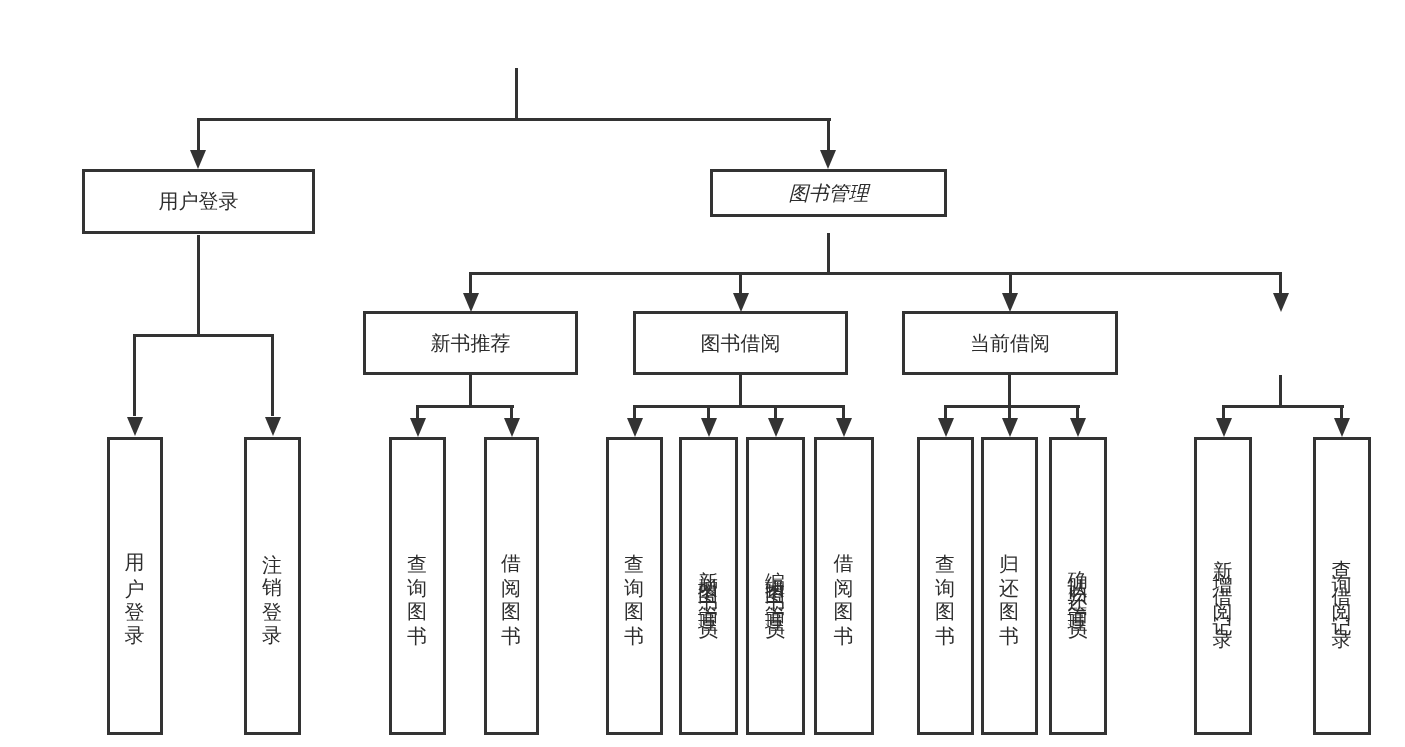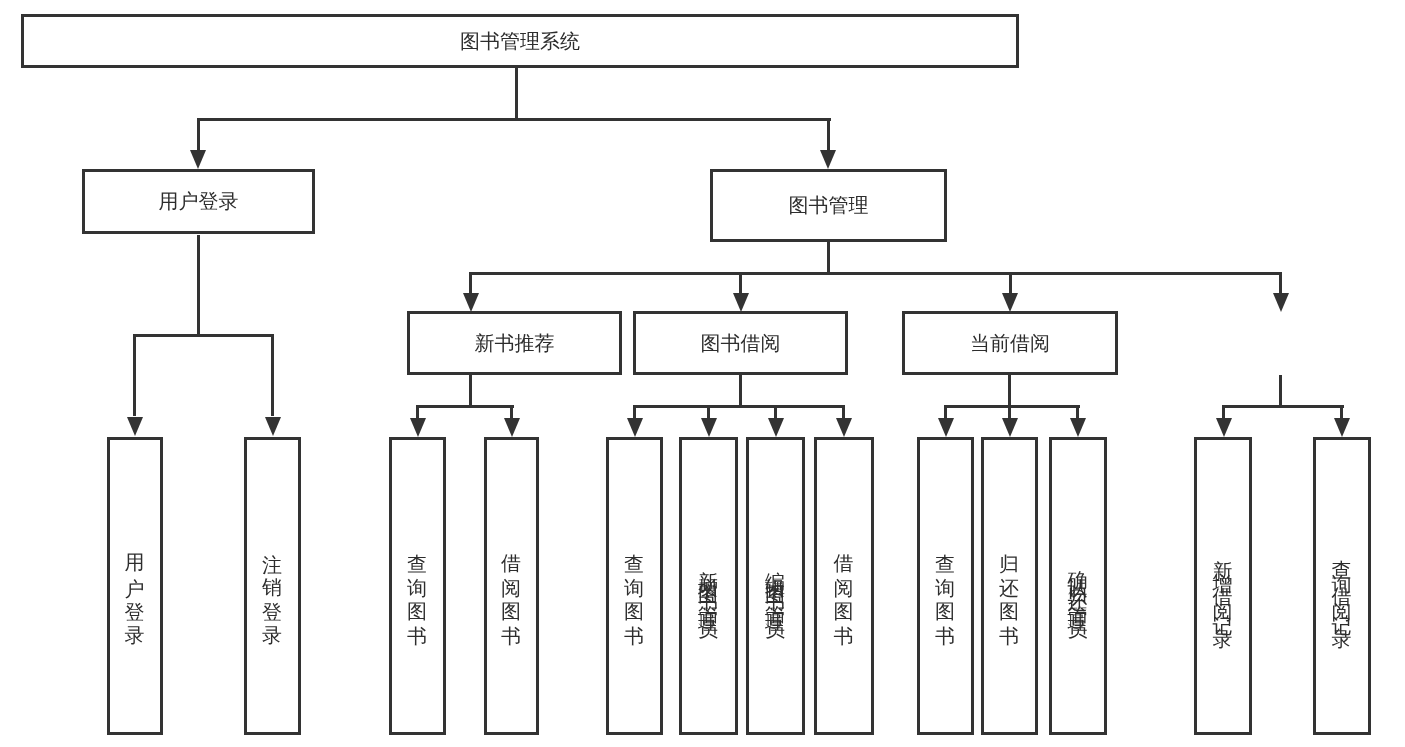--- a/index.html
+++ b/index.html
@@ -111,32 +111,29 @@
   <div class="line" style="left:1076px;top:405px;width:3px;height:14px;"></div>
   <div class="arrow" style="left:1070px;top:418px;"></div>
 
   <div class="line" style="left:1279px;top:375px;width:3px;height:33px;"></div>
   <div class="line" style="left:1222px;top:405px;width:122px;height:3px;"></div>
   <div class="line" style="left:1222px;top:405px;width:3px;height:14px;"></div>
   <div class="arrow" style="left:1216px;top:418px;"></div>
   <div class="line" style="left:1340px;top:405px;width:3px;height:14px;"></div>
   <div class="arrow" style="left:1334px;top:418px;"></div>
 
-  <div class="node" style="left:21px;top:14px;width:998px;height:54px;">
-    <span>图书管理系统</span>
-  </div>
 
   <div class="node" style="left:82px;top:169px;width:233px;height:65px;">
     <span>用户登录</span>
   </div>
-  <div class="node" style="left:710px;top:169px;width:237px;height:73px;">
+  <div class="node" style="left:710px;top:169px;width:237px;height:48px;font-style:italic;">
     <span>图书管理</span>
   </div>
 
-  <div class="node" style="left:363px;top:311px;width:215px;height:64px;margin-left:44px;">
+  <div class="node" style="left:363px;top:311px;width:215px;height:64px;">
     <span>新书推荐</span>
   </div>
   <div class="node" style="left:633px;top:311px;width:215px;height:64px;">
     <span>图书借阅</span>
   </div>
   <div class="node" style="left:902px;top:311px;width:216px;height:64px;">
     <span>当前借阅</span>
   </div>
 
   <div class="vnode" style="left:107px;top:437px;width:56px;height:298px;">

